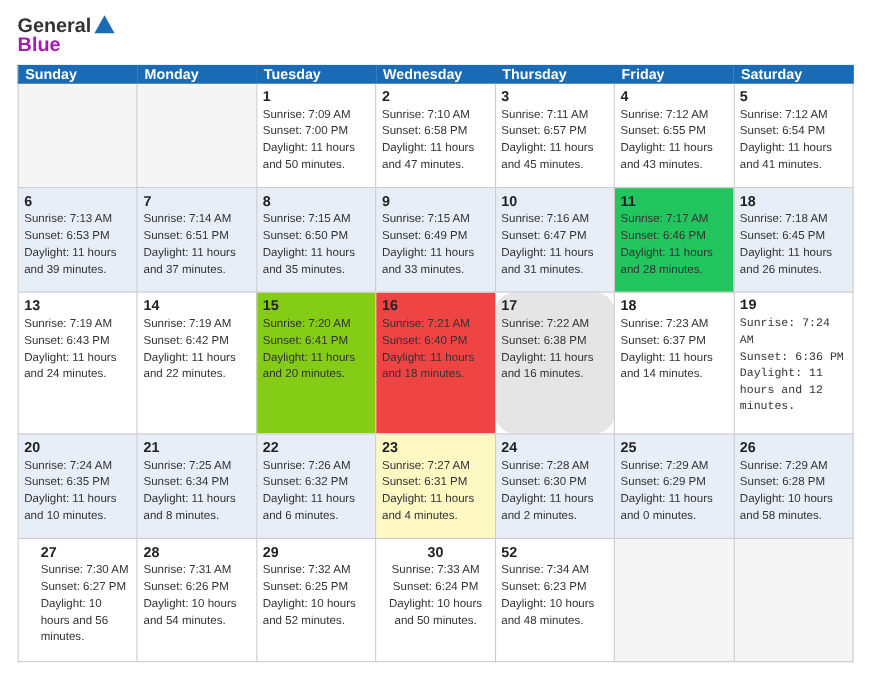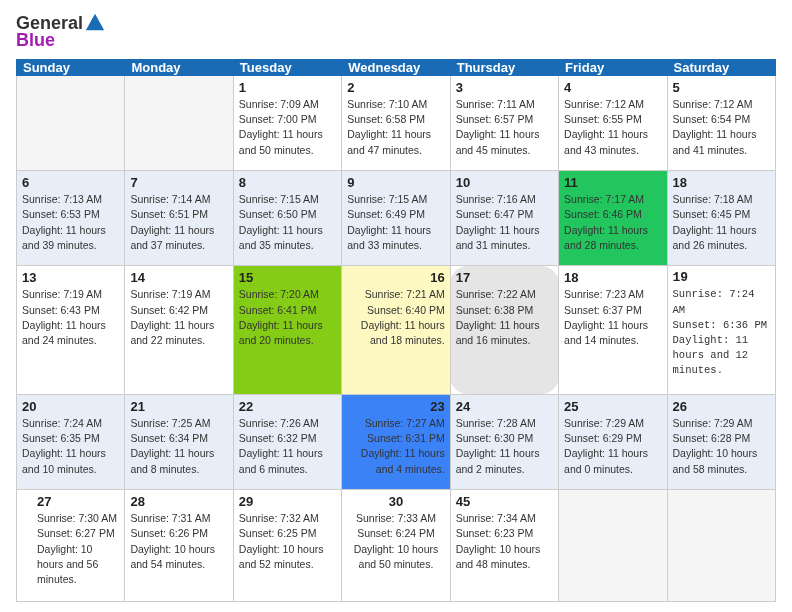--- a/index.html
+++ b/index.html
@@ -184,21 +184,21 @@
             <div class="day-info">Sunrise: 7:19 AM<br>Sunset: 6:43 PM<br>Daylight: 11 hours and 24 minutes.</div>
           </td>
           <td style="background: rgb(255, 255, 255);">
             <span class="day-number">14</span>
             <div class="day-info">Sunrise: 7:19 AM<br>Sunset: 6:42 PM<br>Daylight: 11 hours and 22 minutes.</div>
           </td>
           <td style="background: #84cc16;">
             <span class="day-number">15</span>
             <div class="day-info">Sunrise: 7:20 AM<br>Sunset: 6:41 PM<br>Daylight: 11 hours and 20 minutes.</div>
           </td>
-          <td style="background: #fef9c3; text-align: right;">
+          <td style="background: #ef4444;">
             <span class="day-number">16</span>
             <div class="day-info">Sunrise: 7:21 AM<br>Sunset: 6:40 PM<br>Daylight: 11 hours and 18 minutes.</div>
           </td>
           <td style="background: #e5e5e5; border-radius: 18px;">
             <span class="day-number">17</span>
             <div class="day-info">Sunrise: 7:22 AM<br>Sunset: 6:38 PM<br>Daylight: 11 hours and 16 minutes.</div>
           </td>
           <td style="background: rgb(255, 255, 255);">
             <span class="day-number">18</span>
             <div class="day-info">Sunrise: 7:23 AM<br>Sunset: 6:37 PM<br>Daylight: 11 hours and 14 minutes.</div>
@@ -214,21 +214,21 @@
             <div class="day-info">Sunrise: 7:24 AM<br>Sunset: 6:35 PM<br>Daylight: 11 hours and 10 minutes.</div>
           </td>
           <td style="background: rgb(232, 238, 247);">
             <span class="day-number">21</span>
             <div class="day-info">Sunrise: 7:25 AM<br>Sunset: 6:34 PM<br>Daylight: 11 hours and 8 minutes.</div>
           </td>
           <td style="background: rgb(232, 238, 247);">
             <span class="day-number">22</span>
             <div class="day-info">Sunrise: 7:26 AM<br>Sunset: 6:32 PM<br>Daylight: 11 hours and 6 minutes.</div>
           </td>
-          <td style="background: #3b82f6; text-align: right;">
+          <td style="background: #fef9c3;">
             <span class="day-number">23</span>
             <div class="day-info">Sunrise: 7:27 AM<br>Sunset: 6:31 PM<br>Daylight: 11 hours and 4 minutes.</div>
           </td>
           <td style="background: rgb(232, 238, 247);">
             <span class="day-number">24</span>
             <div class="day-info">Sunrise: 7:28 AM<br>Sunset: 6:30 PM<br>Daylight: 11 hours and 2 minutes.</div>
           </td>
           <td style="background: rgb(232, 238, 247);">
             <span class="day-number">25</span>
             <div class="day-info">Sunrise: 7:29 AM<br>Sunset: 6:29 PM<br>Daylight: 11 hours and 0 minutes.</div>
@@ -249,21 +249,21 @@
           </td>
           <td style="background: rgb(255, 255, 255);">
             <span class="day-number">29</span>
             <div class="day-info">Sunrise: 7:32 AM<br>Sunset: 6:25 PM<br>Daylight: 10 hours and 52 minutes.</div>
           </td>
           <td style="background: rgb(255, 255, 255); text-align: center;">
             <span class="day-number">30</span>
             <div class="day-info">Sunrise: 7:33 AM<br>Sunset: 6:24 PM<br>Daylight: 10 hours and 50 minutes.</div>
           </td>
           <td style="background: rgb(255, 255, 255);">
-            <span class="day-number">45</span>
+            <span class="day-number">52</span>
             <div class="day-info">Sunrise: 7:34 AM<br>Sunset: 6:23 PM<br>Daylight: 10 hours and 48 minutes.</div>
           </td>
           <td class="empty"></td>
           <td class="empty"></td>
         </tr>
       </tbody>
   </table>
 </div>
 
 </body></html>

